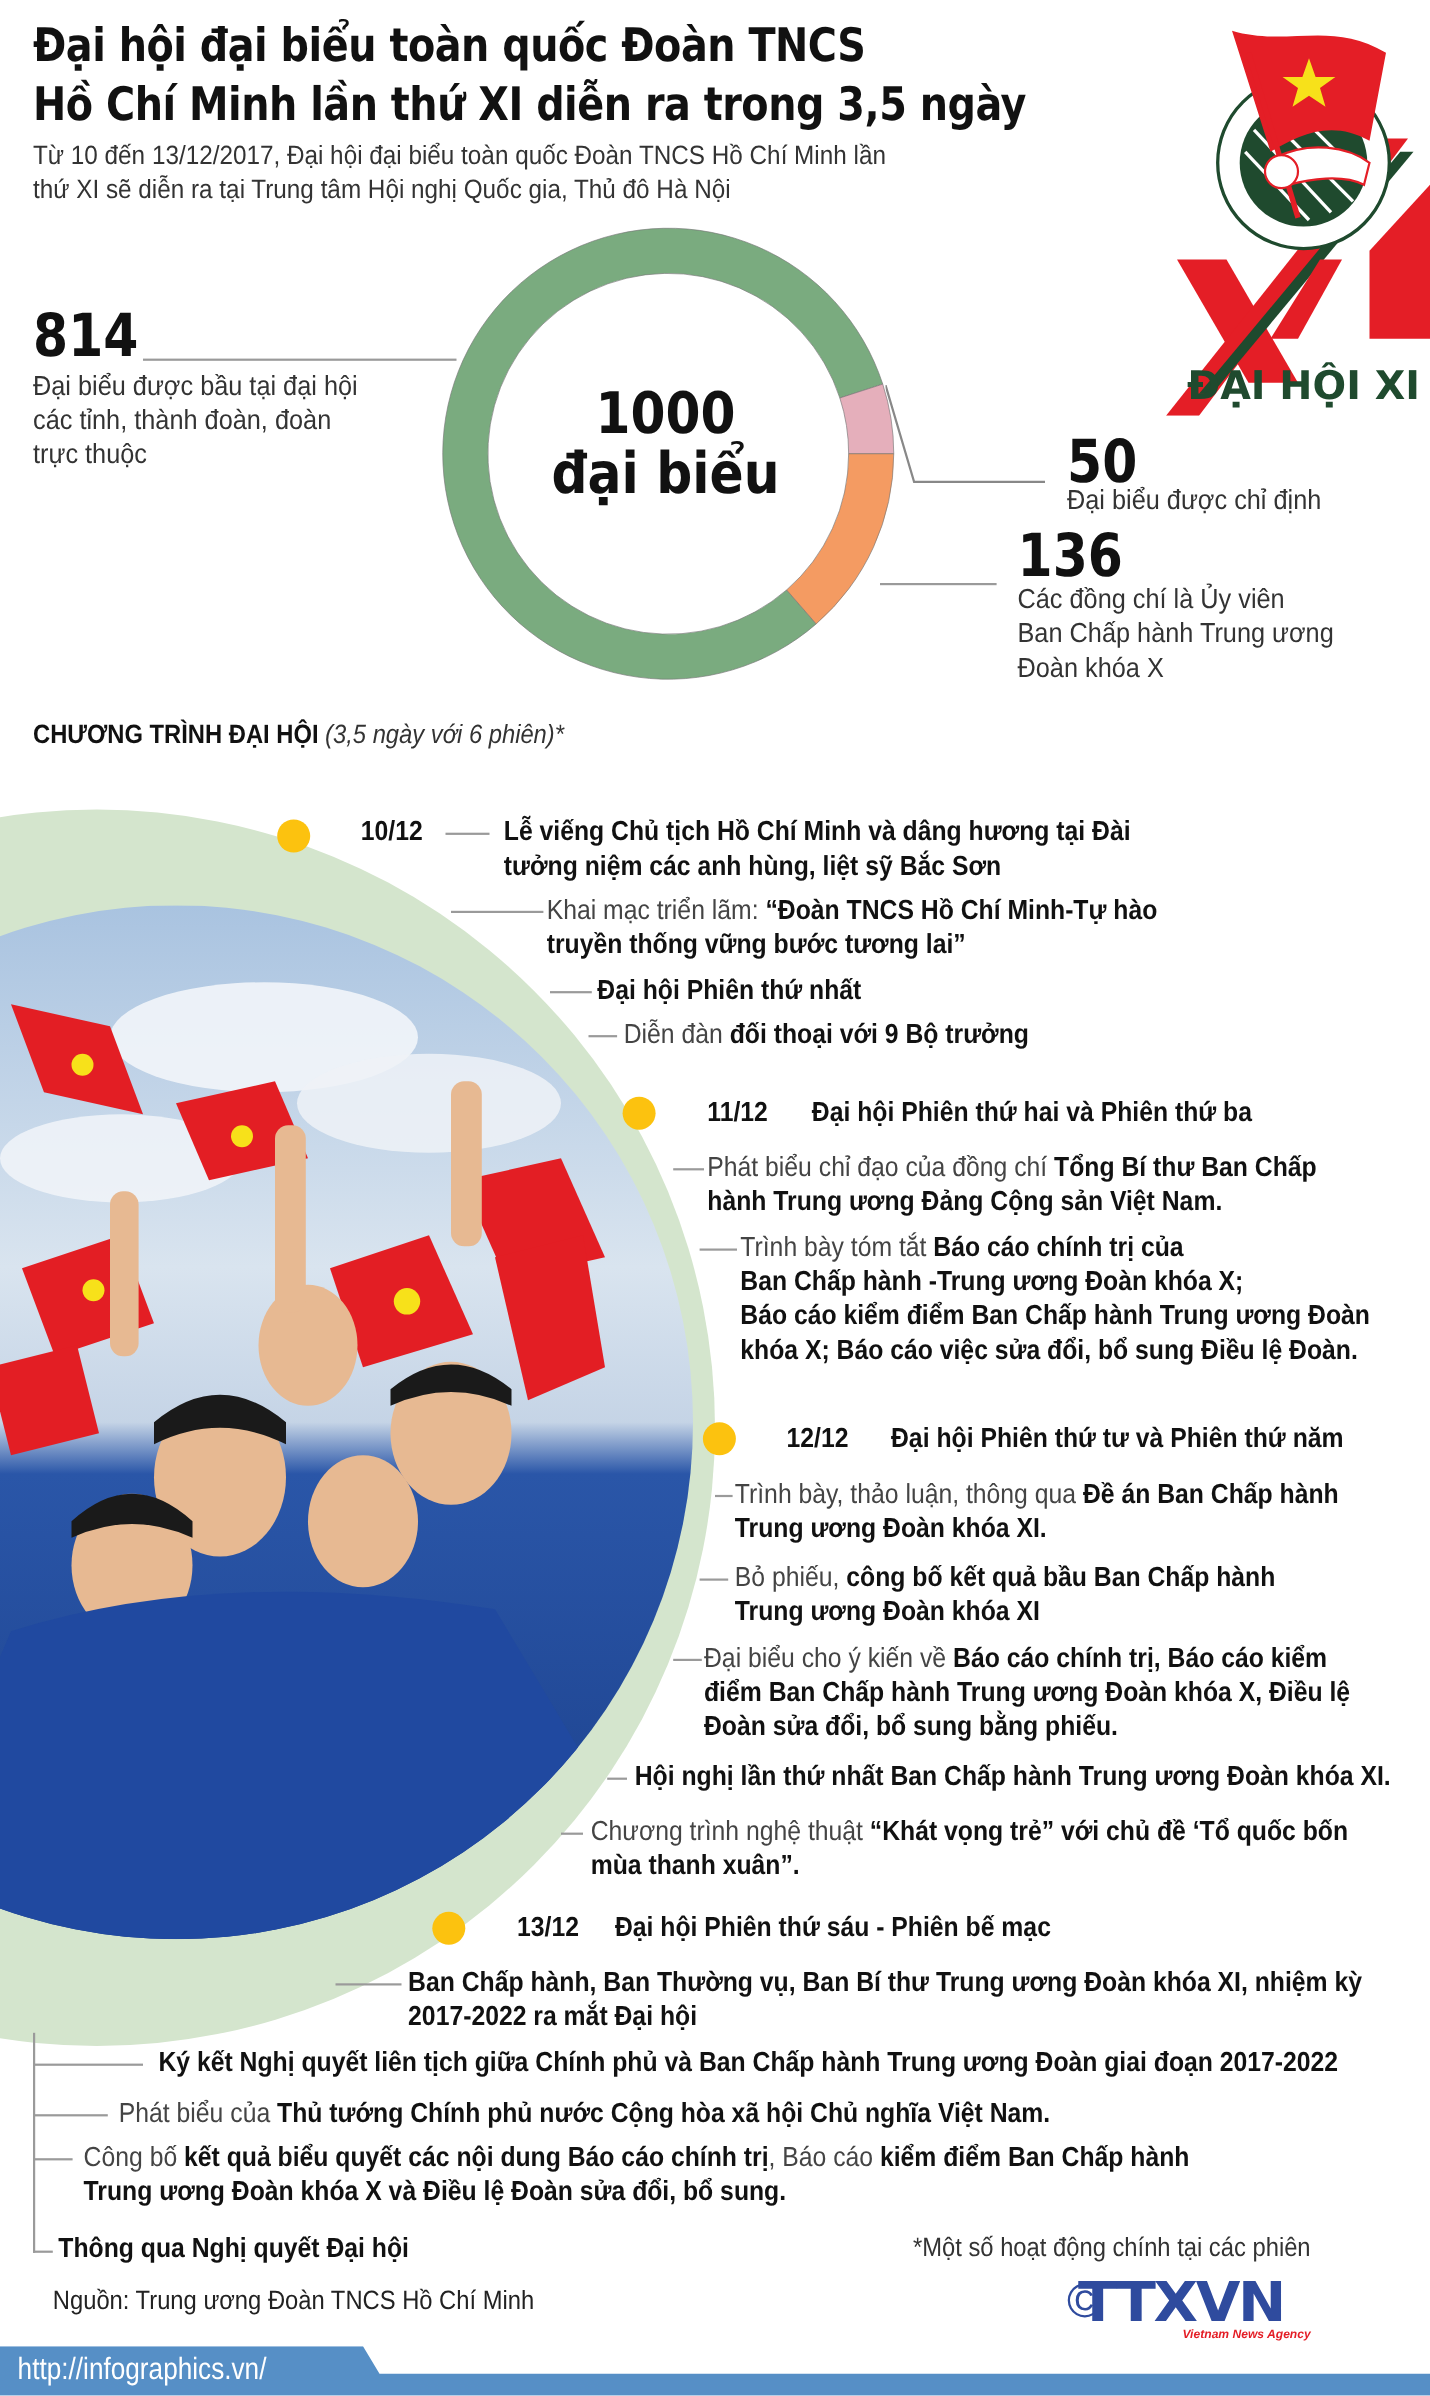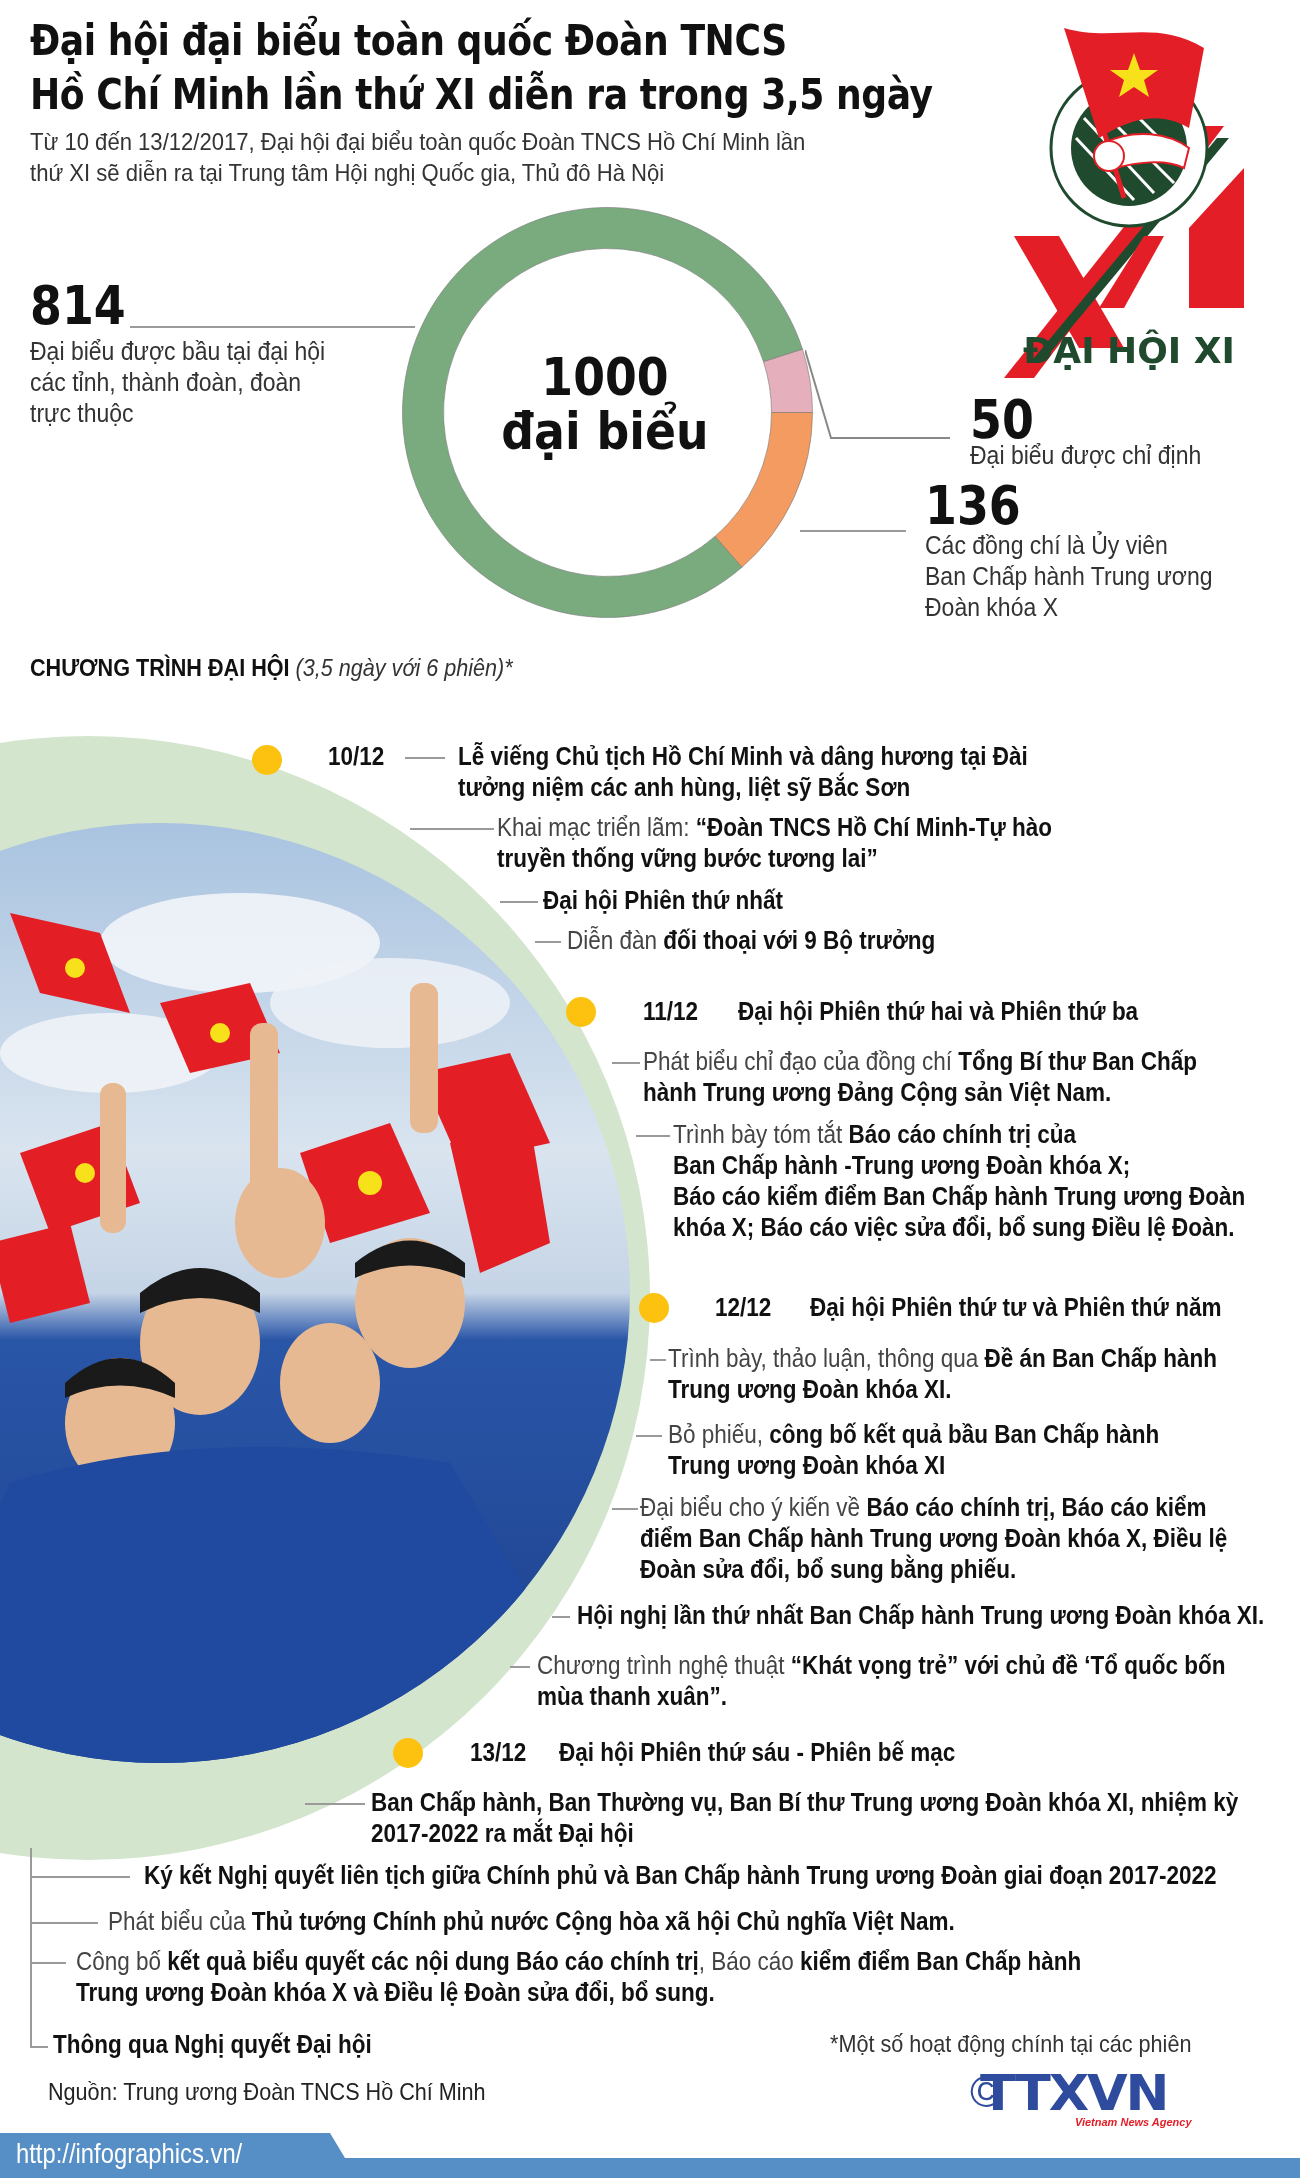--- a/index.html
+++ b/index.html
@@ -31,21 +31,21 @@
 
 <div class="abs title">
   <div>Đại hội đại biểu toàn quốc Đoàn TNCS</div>
   <div>Hồ Chí Minh lần thứ XI diễn ra trong 3,5 ngày</div>
 </div>
 <div class="abs subtitle">
   <div>Từ 10 đến 13/12/2017, Đại hội đại biểu toàn quốc Đoàn TNCS Hồ Chí Minh lần</div>
   <div>thứ XI sẽ diễn ra tại Trung tâm Hội nghị Quốc gia, Thủ đô Hà Nội</div>
 </div>
 
-<div class="abs" style="left:1004px; top:18px; width:240px; height:360px;">
+<div class="abs" style="left:1060px; top:18px; width:240px; height:360px;">
   <svg width="240" height="360" viewBox="0 0 240 360">
 
     <polygon points="10,218 55,218 120,330 75,330" fill="#e41e26"></polygon>
     <polygon points="0,360 30,360 220,108 200,108" fill="#e41e26"></polygon>
     <polygon points="30,340 42,340 225,120 213,120" fill="#1f4a2e"></polygon>
     <polygon points="95,290 140,218 160,218 120,290" fill="#e41e26"></polygon>
     <polygon points="185,210 240,150 240,290 185,290" fill="#e41e26"></polygon>
 
     <circle cx="125" cy="130" r="78" fill="#ffffff" stroke="#1f4a2e" stroke-width="3"></circle>
     <circle cx="125" cy="130" r="58" fill="#1f4a2e"></circle>

